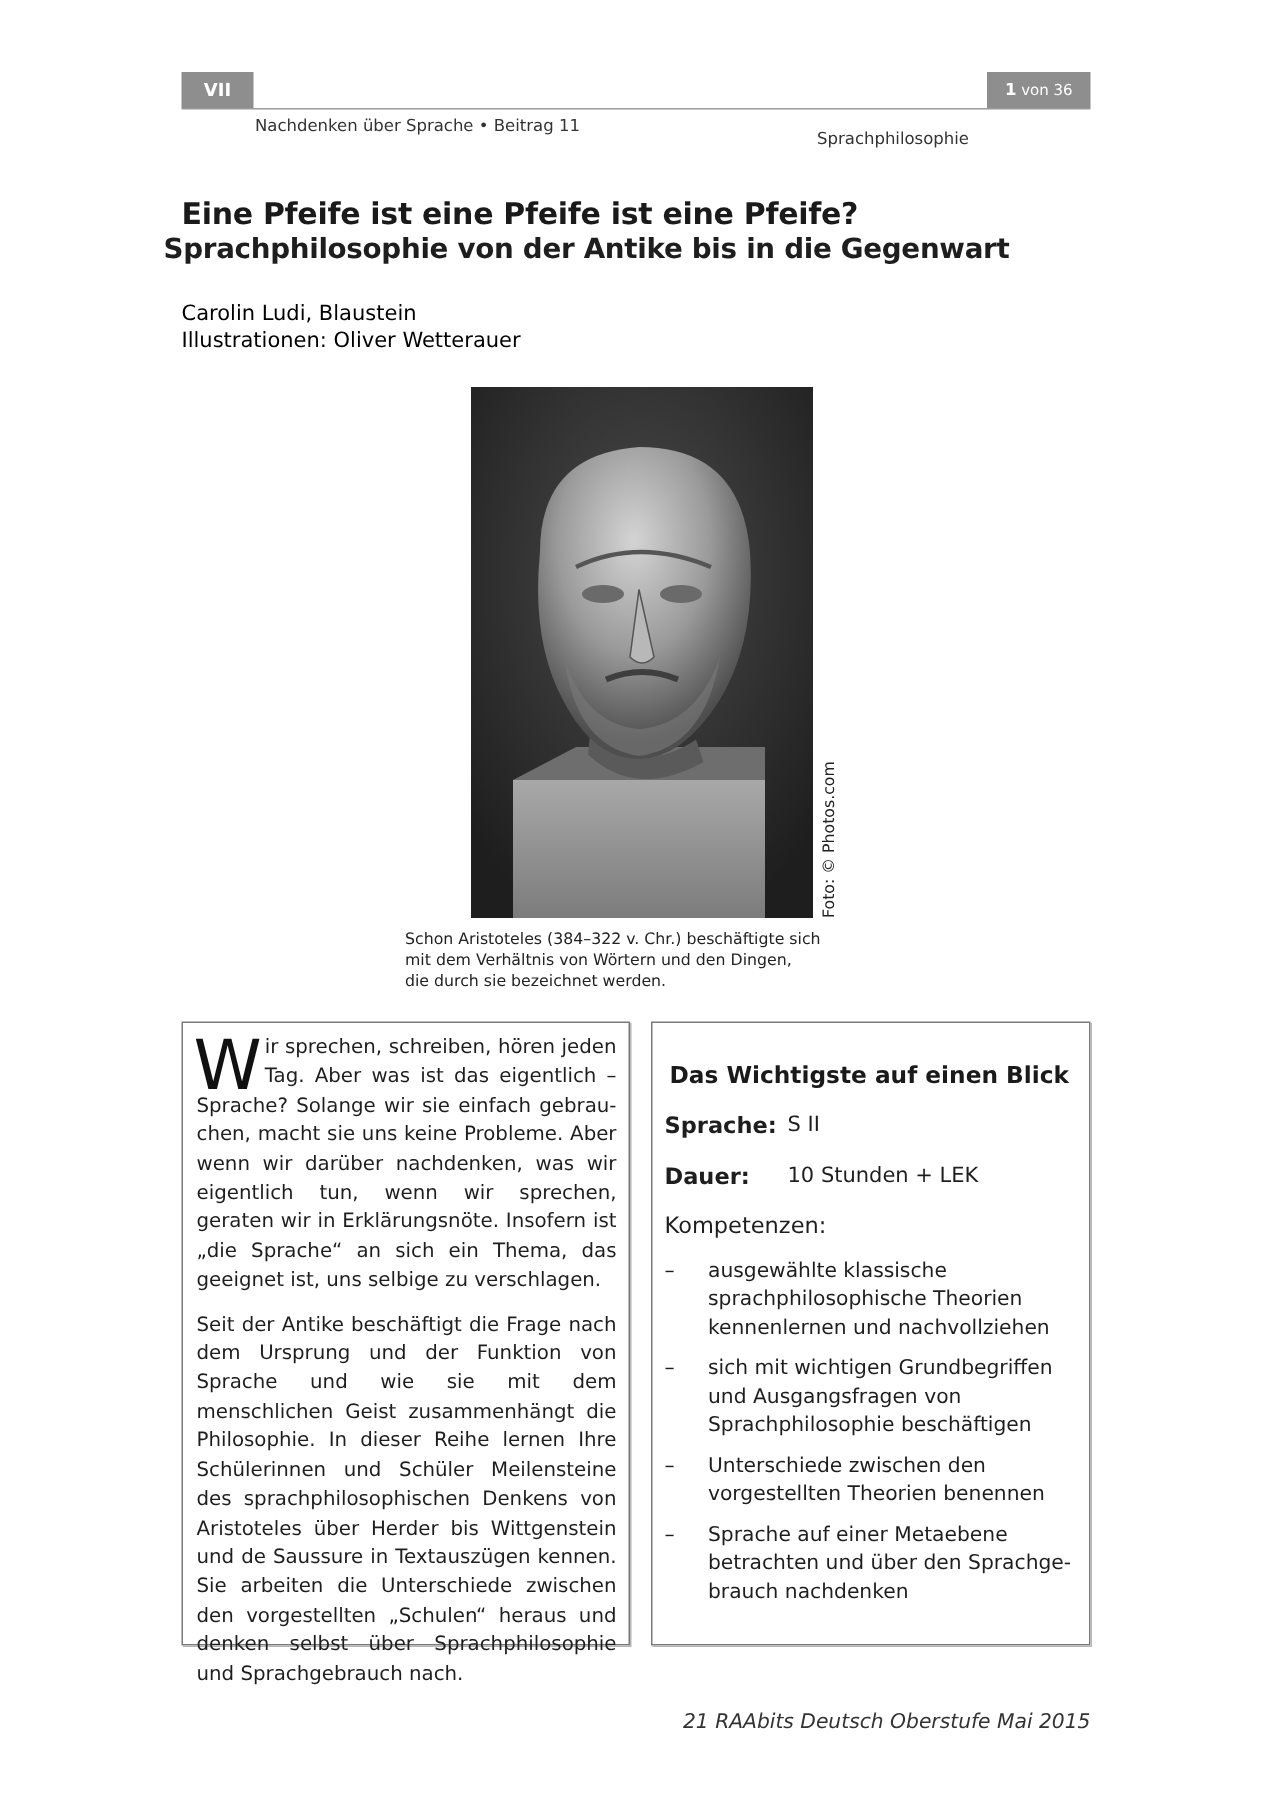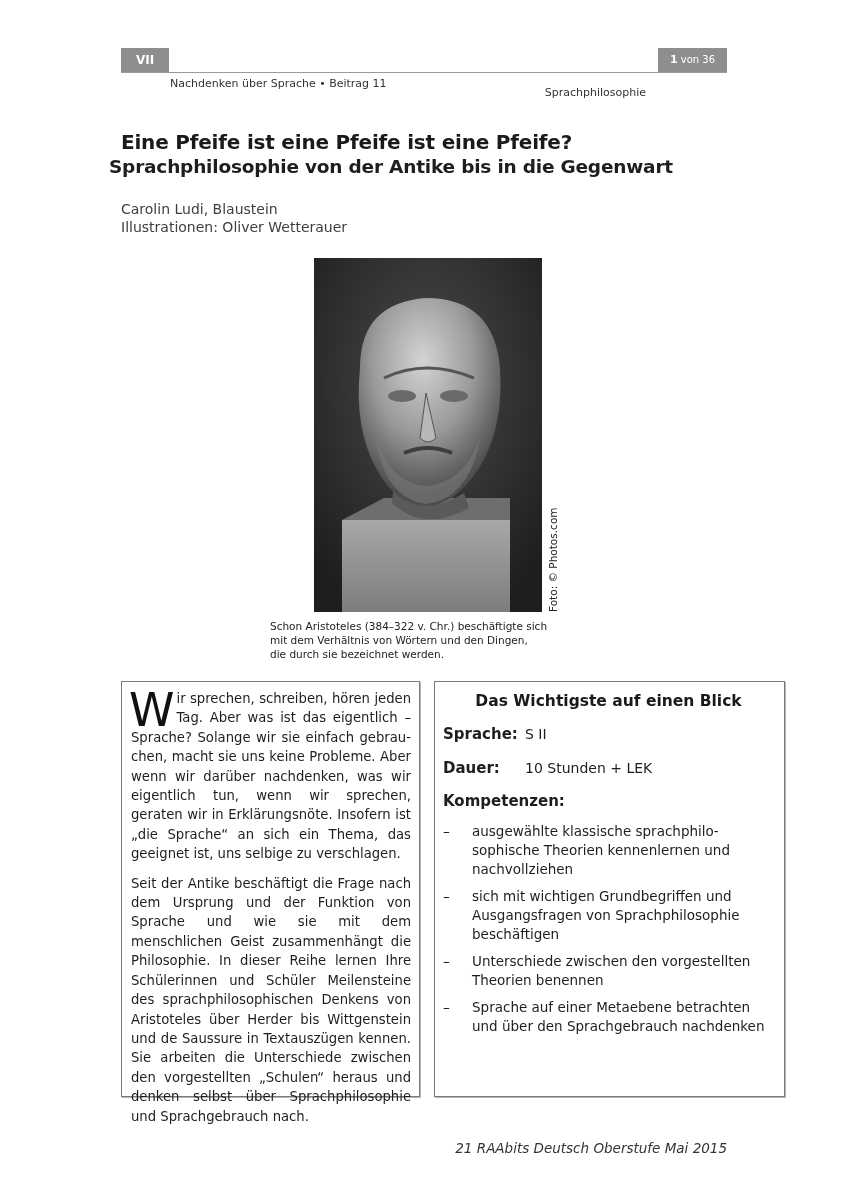--- a/index.html
+++ b/index.html
@@ -15,45 +15,45 @@
   .hdr-right { position:absolute; right:81px; top:0; line-height:24px; font-size:11px; color:#333;margin-top:33px; }
   .hdr-page { position:absolute; right:0; top:0; width:69px; height:24px; background:#8e8e8e;
               color:#fff; font-size:10px; line-height:24px; text-align:center; }
   .hdr-page b { font-size:11px; }
 
   
   .title { position:absolute; left:121px; top:130px; font-size:20px; font-weight:bold;
            letter-spacing:-0.2px; color:#1a1a1a; margin:0; }
   .subtitle { position:absolute; left:109px; top:156px; font-size:18.5px; color:#1e1e1e;
               letter-spacing:-0.2px; margin:0; }
-  .author { position:absolute; left:121px; top:200px; font-size:14px; line-height:18px; color:#404040; }
+  .author { position:absolute; left:121px; top:200px; font-size:14px; line-height:18px; color:#000000; }
 
   
   .photo { position:absolute; left:314px; top:258px; width:228px; height:354px;
            background:#2d2d2d; overflow:hidden; }
   .credit { position:absolute; left:547px; top:612px; transform-origin:0 0; transform:rotate(-90deg);
             font-size:10.5px; color:#222; white-space:nowrap; }
   .caption { position:absolute; left:270px; top:619px; width:316px; text-align:left;
              font-size:10.5px; line-height:14px; color:#222; }
 
   
   .box { position:absolute; top:681px; height:416px; border:1px solid #7a7a7a;
          box-shadow:1px 1px 0 #b5b5b5; box-sizing:border-box; }
   .box-left { left:121px; width:299px; padding:7px 8px 0 9px; }
-  .box-right { left:434px; width:351px; padding:10px 10px 0 8px; }
+  .box-right { left:434px; width:293px; padding:26px 10px 0 8px; }
 
   .intro p { margin:0 0 10px 0; font-size:13.2px; line-height:19.4px; text-align:justify;
              color:#1e1e1e; hyphens:manual; }
   .dropcap { float:left; font-size:46px; line-height:38px; margin:2px 2px -4px -2px;
              font-family:"DejaVu Sans", sans-serif; font-weight:normal; color:#111; }
 
   .overview h2 { margin:0 0 14px 0; text-align:center; font-size:15.5px; font-weight:bold; color:#1a1a1a; }
   .row { display:flex; font-size:14px; margin-bottom:14px; line-height:20px; }
   .row .lbl { width:82px; font-weight:bold; font-size:15px; }
-  .comp-h { font-weight:bold; font-size:15px; margin:0 0 12px 0; }
+  .comp-h { font-weight:normal; font-size:15px; margin:0 0 12px 0; }
   .comp-list { list-style:none; margin:0; padding:0; }
   .comp-list li { display:flex; font-size:13.5px; line-height:19px; margin-bottom:8px; color:#1e1e1e; }
   .comp-list .dash { width:29px; flex:none; }
 
   .footer { position:absolute; right:121px; top:1140px; font-size:13.5px; font-style:italic; color:#333; }
 </style>
 </head>
 <body>
 
 <div class="hdr">

